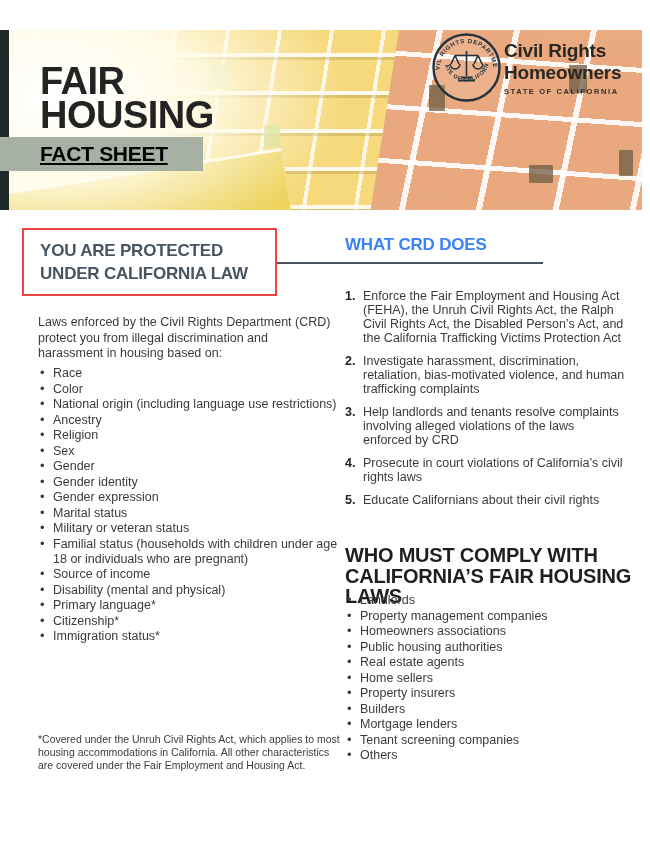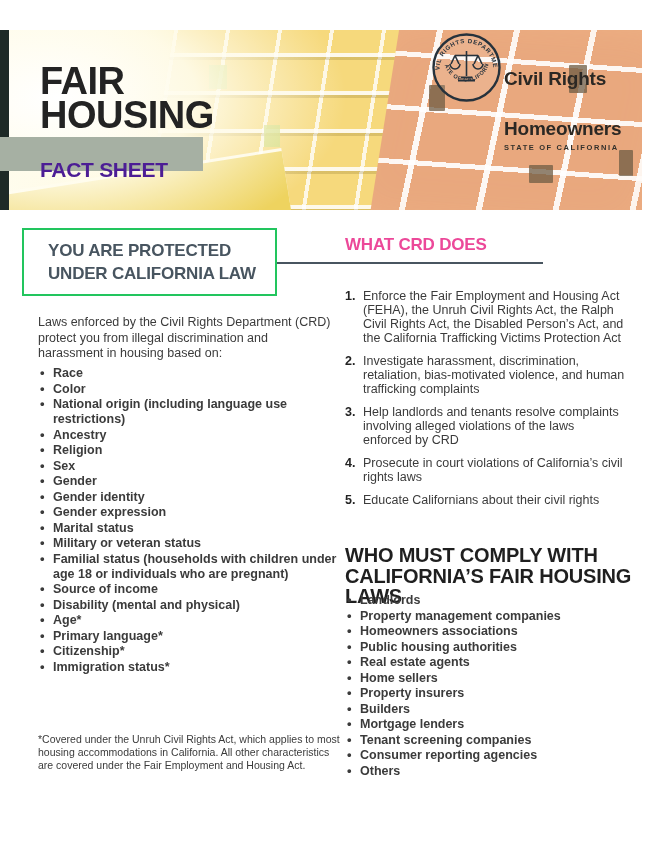--- a/index.html
+++ b/index.html
@@ -38,42 +38,42 @@
   .gp2 { left:255px; top:95px;  width:16px; height:22px; }
   .gp3 { left:215px; top:150px; width:18px; height:22px; }
   .glow { position:absolute; left:-90px; top:-50px; width:430px; height:280px;
     background:radial-gradient(ellipse at 32% 42%, rgba(255,255,255,1) 0%, rgba(255,252,235,.92) 34%, rgba(255,245,200,0) 70%); }
   .roofline { position:absolute; left:-20px; bottom:-34px; width:300px; height:70px; background:#eed35f;
     transform:rotate(-9deg); box-shadow:0 -3px 0 rgba(255,255,255,.85); }
 
   .masthead { position:absolute; left:40px; top:34px; z-index:4;
     font-weight:bold; font-size:38px; line-height:34px; letter-spacing:-.5px; color:#232323; }
   .band { position:absolute; left:0; top:107px; width:203px; height:34px; background:#a6b0a3; z-index:4; }
-  .band-label { position:absolute; left:40px; top:21px; font-weight:bold; font-size:21px; letter-spacing:-.3px; color:#4c1d95; }
+  .band-label { position:absolute; left:40px; top:5px; font-weight:bold; font-size:21px; letter-spacing:-.3px; color:#000000;text-decoration:underline; }
 
   .seal { position:absolute; left:431px; top:2px; width:71px; height:71px; z-index:4; }
   .wordmark { position:absolute; left:504px; top:10px; z-index:4; color:#2b2824; }
-  .wordmark .nm { font-weight:bold; font-size:19px; line-height:21.5px; letter-spacing:-.2px;margin-top:28px; }
+  .wordmark .nm { font-weight:bold; font-size:19px; line-height:21.5px; letter-spacing:-.2px; }
   .wordmark .tag { margin-top:4px; font-weight:bold; font-size:7.5px; letter-spacing:1.6px; color:#33302b; }
 
   
   .content { position:absolute; left:0; top:0; width:650px; height:841px; z-index:2; color:#3b3b3b; }
 
   .protect-box { position:absolute; left:22px; top:228px; width:255px; height:68px;
-    border:2px solid #22c55e; padding:9px 10px 0 24px; }
+    border:2px solid #ef4444; padding:9px 10px 0 16px; }
   .hx { font-weight:bold; letter-spacing:-.2px; }
   .protect-box .hx { font-size:17px; line-height:23px; color:#485560; }
 
   .connector { position:absolute; left:277px; top:262px; width:266px; height:2px; background:#485560; }
 
-  .what-heading { position:absolute; left:345px; top:235px; font-size:17px; line-height:20px; color:#ec4899; }
+  .what-heading { position:absolute; left:345px; top:235px; font-size:17px; line-height:20px; color:#3b82f6; }
 
   .intro { position:absolute; left:38px; top:315px; width:294px; font-size:12.5px; line-height:15.5px; }
 
-  ul.plain { list-style:none;font-weight:bold; }
+  ul.plain { list-style:none; }
   ul.plain li { position:relative; padding-left:15px; font-size:12.5px; line-height:15px; margin-bottom:.5px; }
   ul.plain li::before { content:"•"; position:absolute; left:2px; top:-1px; font-size:13px; color:#3b3b3b; }
 
   .protected-list { position:absolute; left:38px; top:366px; width:300px; }
 
   .footnote { position:absolute; left:38px; top:733px; width:304px; font-size:10.5px; line-height:13px; }
 
   ol.numbered { list-style:none; counter-reset:n; position:absolute; left:345px; top:289px; width:280px; }
   ol.numbered li { position:relative; counter-increment:n; padding-left:18px;
     font-size:12.5px; line-height:14px; margin-bottom:9px; }
@@ -169,21 +169,20 @@
         <li>Religion</li>
         <li>Sex</li>
         <li>Gender</li>
         <li>Gender identity</li>
         <li>Gender expression</li>
         <li>Marital status</li>
         <li>Military or veteran status</li>
         <li>Familial status (households with children under age 18 or individuals who are pregnant)</li>
         <li>Source of income</li>
         <li>Disability (mental and physical)</li>
-        <li>Age*</li>
         <li>Primary language*</li>
         <li>Citizenship*</li>
         <li>Immigration status*</li>
       </ul>
 
     <div class="footnote">*Covered under the Unruh Civil Rights Act, which applies to most housing accommodations in California. All other characteristics are covered under the Fair Employment and Housing Act.</div>
 
     <ol class="numbered">
         <li>Enforce the Fair Employment and Housing Act (FEHA), the Unruh Civil Rights Act, the Ralph Civil Rights Act, the Disabled Person’s Act, and the California Trafficking Victims Protection Act</li>
         <li>Investigate harassment, discrimination, retaliation, bias-motivated violence, and human trafficking complaints</li>
@@ -201,18 +200,17 @@
         <li>Landlords</li>
         <li>Property management companies</li>
         <li>Homeowners associations</li>
         <li>Public housing authorities</li>
         <li>Real estate agents</li>
         <li>Home sellers</li>
         <li>Property insurers</li>
         <li>Builders</li>
         <li>Mortgage lenders</li>
         <li>Tenant screening companies</li>
-        <li>Consumer reporting agencies</li>
         <li>Others</li>
       </ul>
 
   </div>
 </div>
 
 </body></html>

